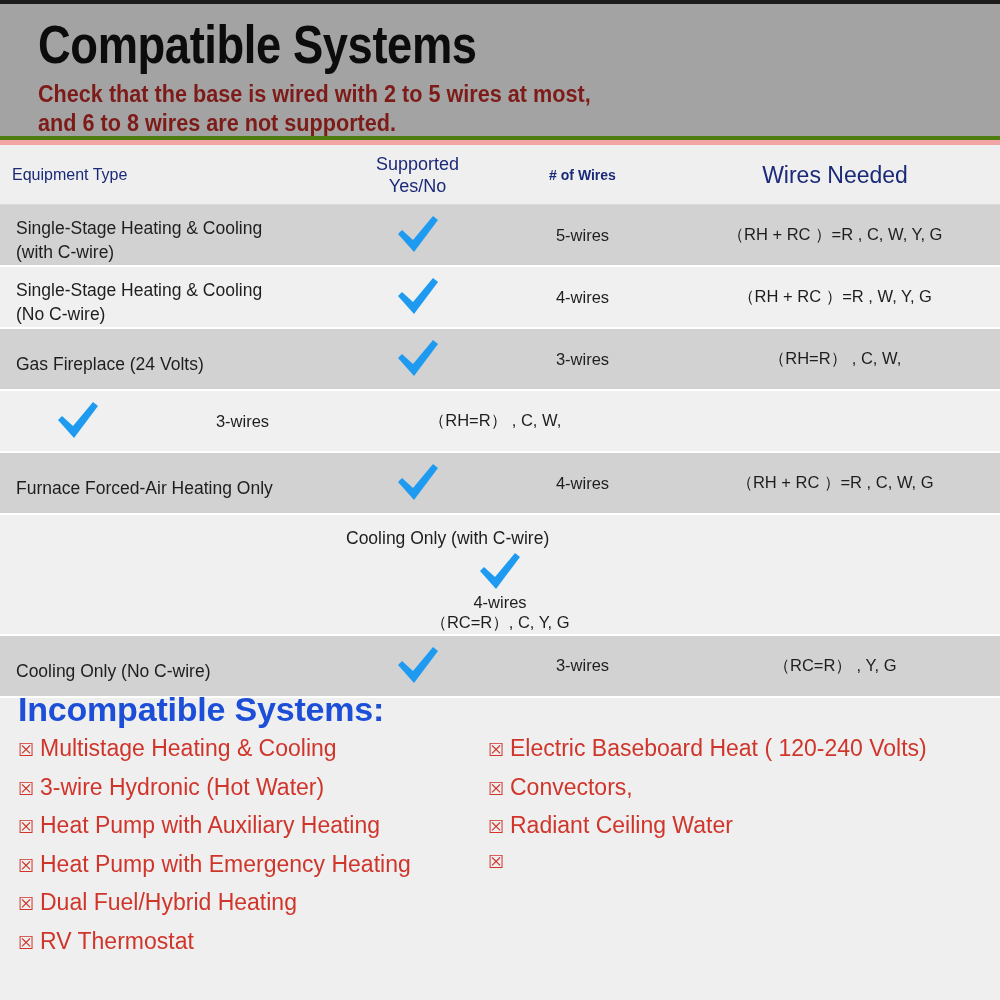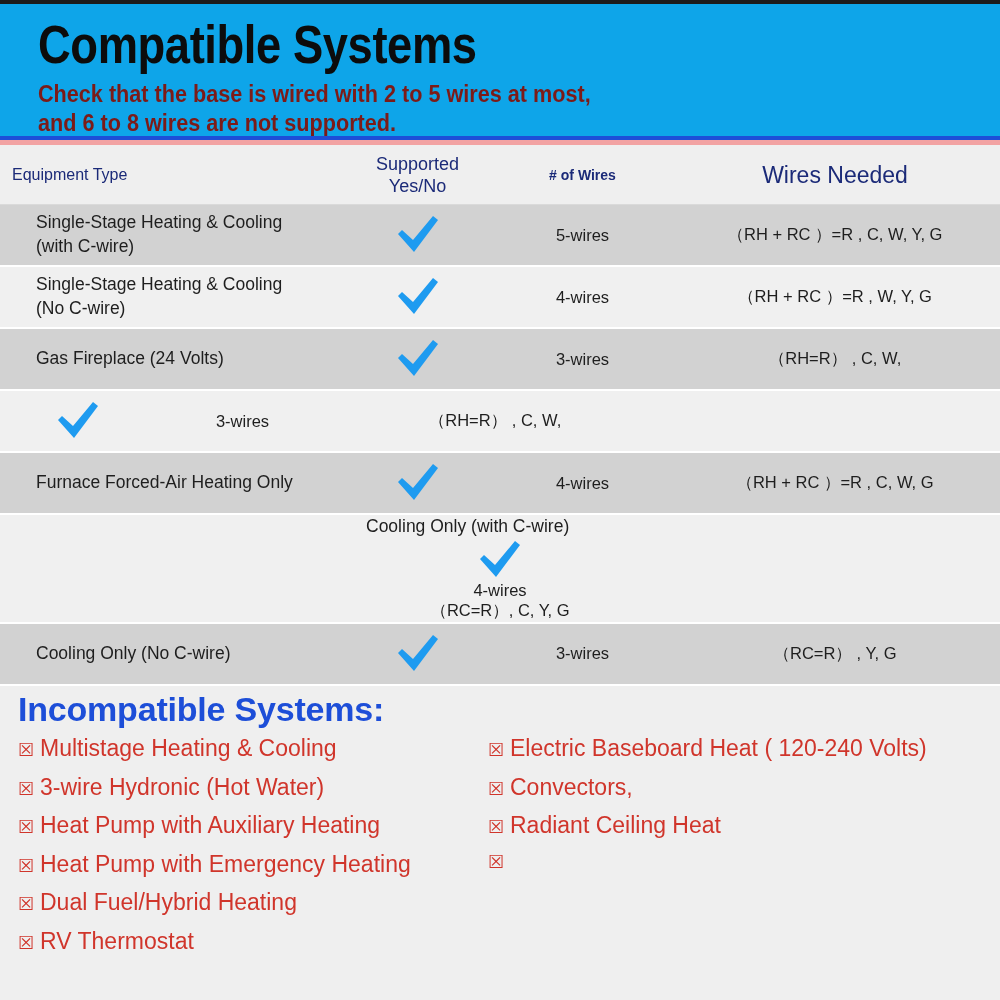--- a/index.html
+++ b/index.html
@@ -20,23 +20,23 @@
     height: 1000px;
     background: #efefef;
     box-sizing: border-box;
   }
 
   
   .banner {
     position: relative;
     width: 1000px;
     height: 140px;
-    background: #0ea5e9;
+    background: #a3a3a3;
     border-top: 4px solid #1c1c1c;
-    border-bottom: 4px solid #1d4ed8;
+    border-bottom: 4px solid #4d7c0f;
     box-sizing: border-box;
     overflow: hidden;
   }
   .banner-title {
     position: absolute;
     left: 38px;
     top: 12px;
     font-family: "Liberation Sans", sans-serif;
     font-size: 54px;
     font-weight: bold;
@@ -101,24 +101,25 @@
   }
   .trow.odd  { background: #d2d2d2; }
   .trow.even { background: #f0f0f0; }
 
   .trow .cell {
     font-family: "Liberation Sans", sans-serif;
     color: #1e1e1e;
   }
   .cell.c1 {
     width: 340px;
-    padding-left: 36px;
+    padding-left: 16px;
     box-sizing: border-box;
     font-size: 17.5px;
     line-height: 1.35;
+    margin-top: 12px;
   }
   .cell.c2 { width: 155px; display: flex; justify-content: center; align-items: center; }
   .cell.c3 { width: 175px; text-align: center; font-size: 16.5px; }
   .cell.c4 { width: 330px; text-align: center; font-size: 16.5px; white-space: nowrap; }
 
   .check svg { display: block; }
 
   .table-bottom-gap {
     height: 28px;
     background: #efefef;
@@ -336,21 +337,21 @@
           <div class="ic-item">
             <span class="ic-box">☒</span>
             <span class="ic-text">Electric Baseboard Heat ( 120-240 Volts)</span>
           </div>
           <div class="ic-item">
             <span class="ic-box">☒</span>
             <span class="ic-text">Convectors,</span>
           </div>
           <div class="ic-item">
             <span class="ic-box">☒</span>
-            <span class="ic-text">Radiant Ceiling Heat</span>
+            <span class="ic-text">Radiant Ceiling Water</span>
           </div>
           <div class="ic-item">
             <span class="ic-box">☒</span>
           </div>
         </div>
     </div>
   </div>
 
 </div>
 

